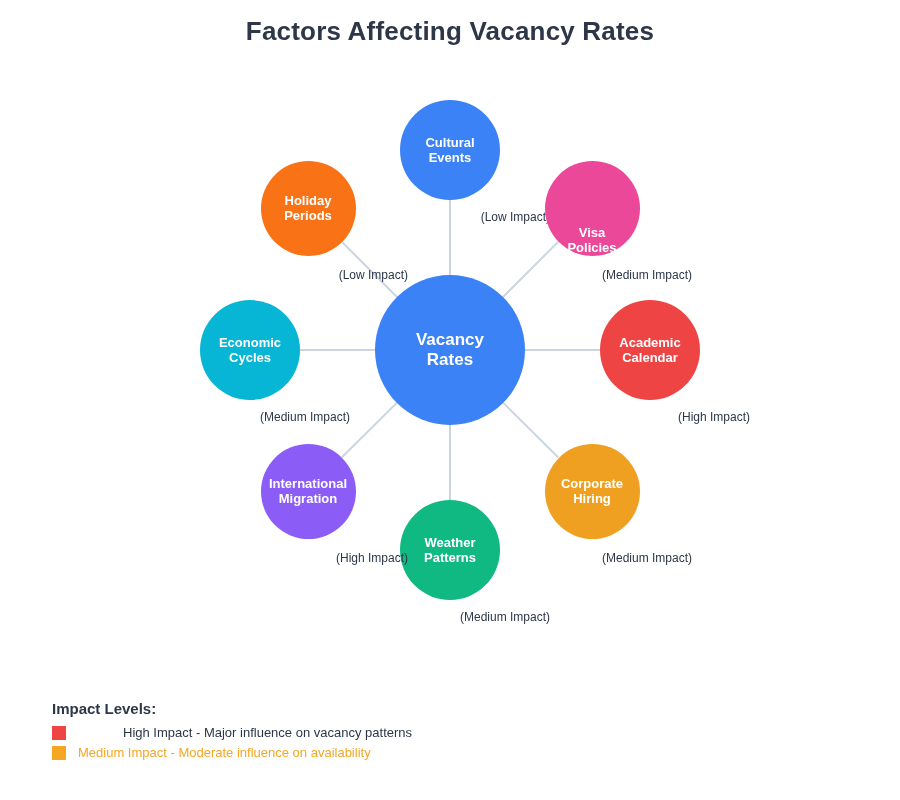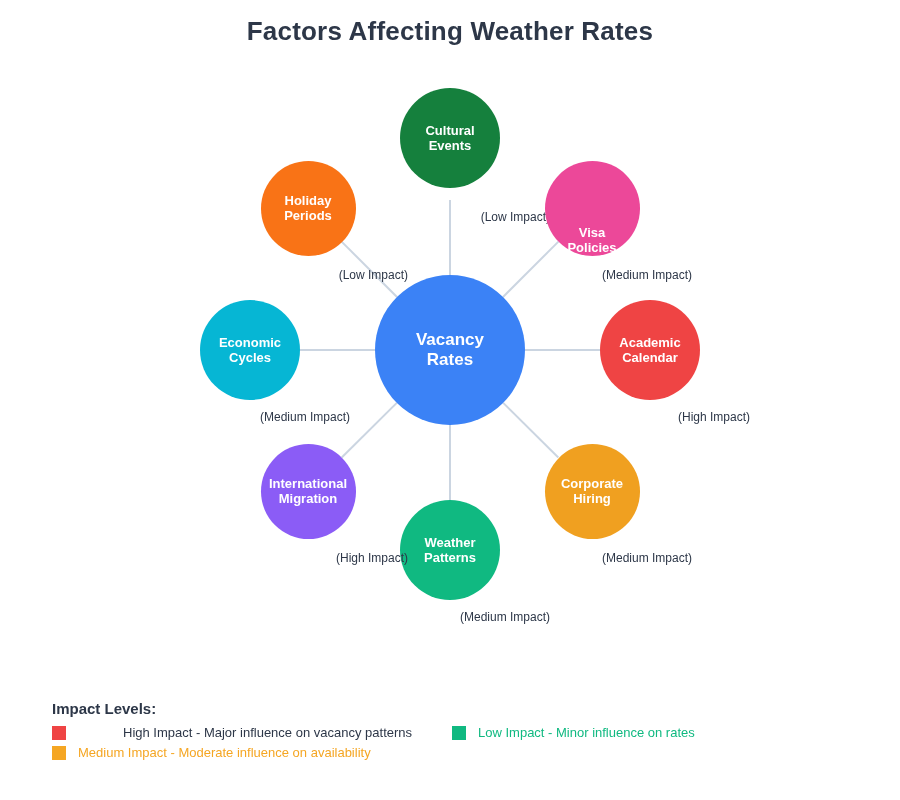--- a/index.html
+++ b/index.html
@@ -113,39 +113,39 @@
   }
 
   .legend-col-left { left: 0; }
   .legend-col-right { left: 400px; }
   .legend-row-0 { top: 0; }
   .legend-row-1 { top: 20px; }
 </style>
 </head>
 <body>
 
-<div id="page-title">Factors Affecting Weather Rates</div>
+<div id="page-title">Factors Affecting Vacancy Rates</div>
 
 <div id="diagram">
   <svg id="edge-layer" viewBox="0 0 900 580" width="900" height="580">
       <line x1="450" y1="215" x2="450" y2="140" stroke="#cbd5e1" stroke-width="2"></line>
       <line x1="503.03300858899104" y1="236.96699141100893" x2="558.412427893639" y2="181.587572106361" stroke="#cbd5e1" stroke-width="2"></line>
       <line x1="525" y1="290" x2="600" y2="290" stroke="#cbd5e1" stroke-width="2"></line>
       <line x1="503.2200721242791" y1="342.8452828839673" x2="558.2939543212899" y2="397.531320840154" stroke="#cbd5e1" stroke-width="2"></line>
       <line x1="450" y1="365" x2="450" y2="440" stroke="#cbd5e1" stroke-width="2"></line>
       <line x1="396.7799278757209" y1="342.8452828839673" x2="341.7060456787101" y2="397.531320840154" stroke="#cbd5e1" stroke-width="2"></line>
       <line x1="375" y1="290" x2="300" y2="290" stroke="#cbd5e1" stroke-width="2"></line>
       <line x1="396.96699141100896" y1="236.96699141100893" x2="341.587572106361" y2="181.587572106361" stroke="#cbd5e1" stroke-width="2"></line>
     </svg>
   <div id="nodes-layer">
       <div class="node " id="center-node" style="width: 150px; height: 150px; left: 375px; top: 215px; background: rgb(59, 130, 246);">
         <span class="node-label">Vacancy
 Rates</span>
       </div>
-      <div class="node satellite" id="" style="width: 100px; height: 100px; left: 400px; top: 28px; background: #15803d;">
+      <div class="node satellite" id="" style="width: 100px; height: 100px; left: 400px; top: 40px; background: #3b82f6;">
         <span class="node-label">Cultural
 Events</span>
       </div>
       <div class="impact-caption" style="left: 350px; top: 150px; width: 200px; color: rgb(45, 55, 72);">(Low Impact)</div>
       <div class="node satellite" id="" style="width: 95px; height: 95px; left: 544.5px; top: 100.5px; background: rgb(236, 72, 153); align-items: flex-end;">
         <span class="node-label">Visa
 Policies</span>
       </div>
       <div class="impact-caption" style="left: 492px; top: 208px; width: 200px; color: rgb(45, 55, 72);">(Medium Impact)</div>
       <div class="node satellite" id="" style="width: 100px; height: 100px; left: 600px; top: 240px; background: rgb(239, 68, 68);">
@@ -185,18 +185,14 @@
   <div id="legend-title">Impact Levels:</div>
   <div id="legend-grid">
       <div class="legend-item legend-col-left legend-row-0">
         <span class="legend-swatch" style="background: rgb(239, 68, 68);"></span>
         <span style="color: rgb(45, 55, 72); margin-left: 45px;">High Impact - Major influence on vacancy patterns</span>
       </div>
       <div class="legend-item legend-col-left legend-row-1">
         <span class="legend-swatch" style="background: rgb(245, 166, 35);"></span>
         <span style="color: rgb(245, 166, 35);">Medium Impact - Moderate influence on availability</span>
       </div>
-      <div class="legend-item legend-col-right legend-row-0">
-        <span class="legend-swatch" style="background: rgb(16, 185, 129);"></span>
-        <span style="color: rgb(16, 185, 129);">Low Impact - Minor influence on rates</span>
-      </div>
     </div>
 </div>
 
 </body></html>

